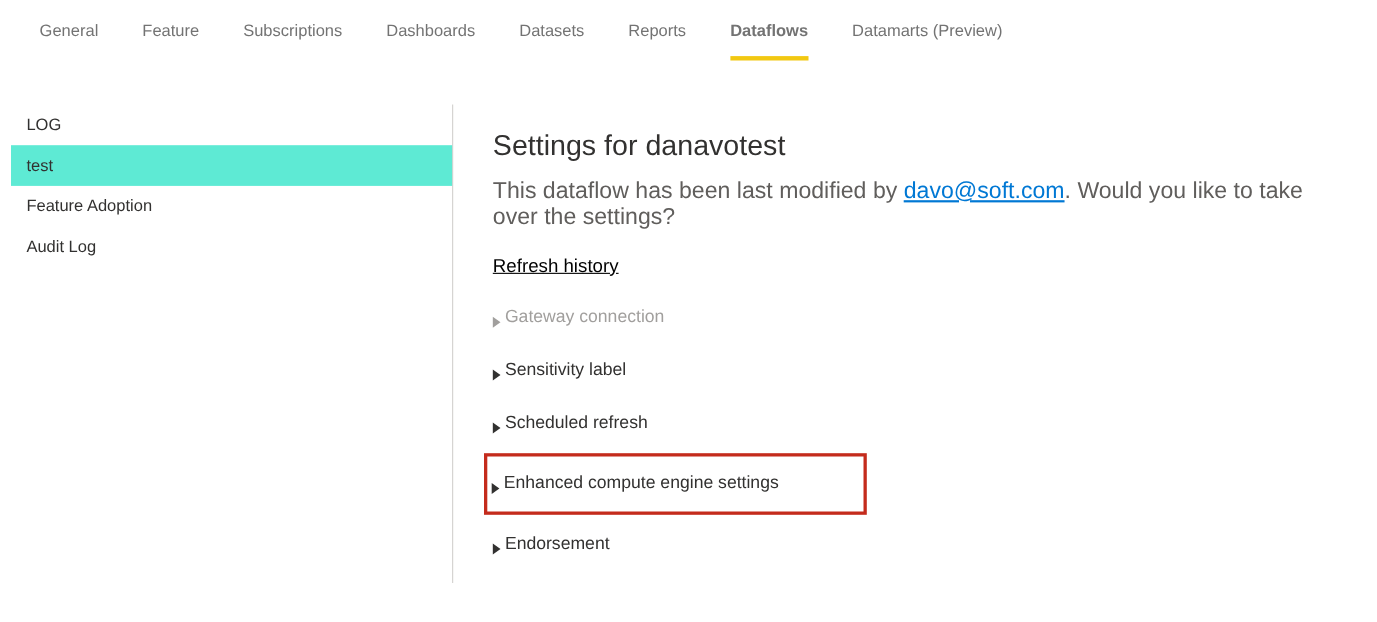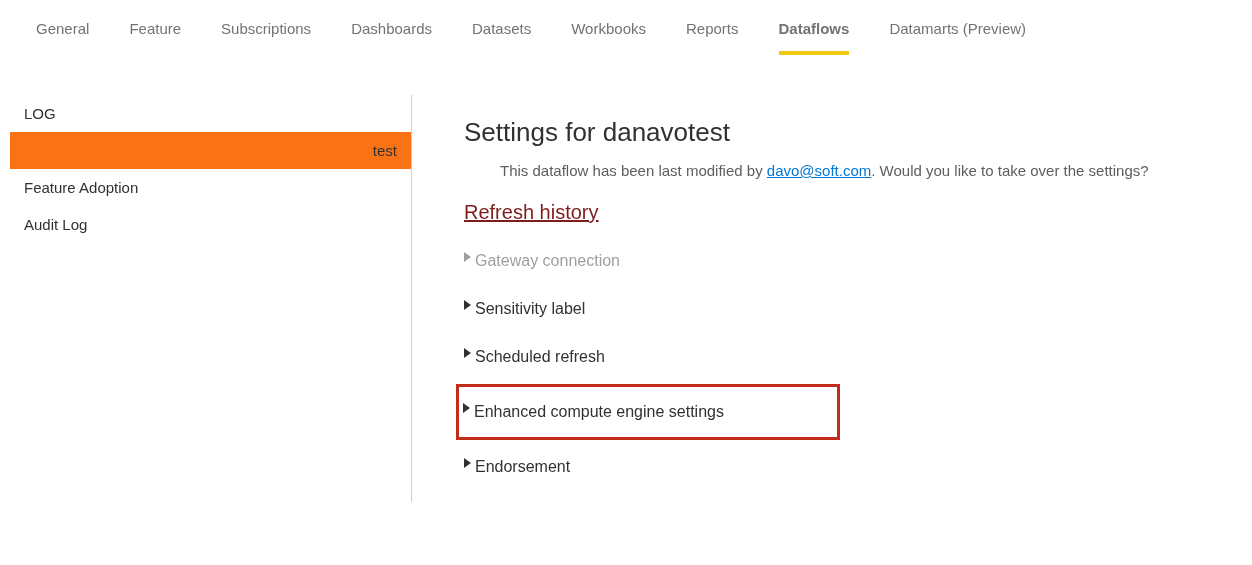--- a/index.html
+++ b/index.html
@@ -24,72 +24,69 @@
       border-bottom: 4px solid transparent;
       font-weight: 400;
     }
     .top-tab.active {
       font-weight: 600;
       border-bottom-color: #f2c811;
     }
     .content-area {
       display: flex;
       margin-top: 40px;
-      gap: 16px;
     }
     .sidebar {
       width: 412px;
       flex-shrink: 0;
       padding-left: 10px;
       border-right: 1px solid #d2d0ce;
     }
     .sidebar-inner {
       padding-right: 0;
     }
     .sidebar-item {
       padding: 10px 14px;
       font-size: 15px;
       color: #323130;
       cursor: pointer;
     }
     .sidebar-item.selected {
-      background: #f97316;
-      text-align: right;
+      background: #5eead4;
     }
     .main {
       flex: 1;
       padding: 22px 28px 0 36px;
     }
     .page-title {
       font-size: 26px;
       font-weight: 400;
       color: #323130;
       margin-bottom: 14px;
     }
     .subtitle-line {
-      font-size: 15px;
+      font-size: 21px;
       color: #605e5c;
       margin-bottom: 22px;
-      margin-left: 36px;
     }
     .subtitle-line a {
       color: #0078d4;
       text-decoration: underline;
     }
     .refresh-link {
       display: inline-block;
-      color: #7f1d1d;
+      color: #000000;
       text-decoration: underline;
-      font-size: 20px;
+      font-size: 17px;
       margin-bottom: 24px;
       cursor: pointer;
     }
     .acc-row {
       display: flex;
-      align-items: flex-start;
+      align-items: flex-end;
       padding: 4px 0;
       margin-bottom: 22px;
       cursor: pointer;
     }
     .caret {
       display: inline-block;
       width: 0; height: 0;
       border-top: 5px solid transparent;
       border-bottom: 5px solid transparent;
       border-left: 7px solid #323130;
@@ -99,37 +96,36 @@
     .caret.disabled { border-left-color: #a19f9d; }
     .acc-label {
       font-size: 16px;
       color: #323130;
     }
     .acc-label.disabled { color: #a19f9d; }
     .highlight-box {
       border: 3px solid #c42b1c;
       padding: 12px 4px 12px 0px;
       margin: -8px 4px 14px -8px;
-      width: 384px;
+      width: 348px;
     }
     .highlight-box .acc-row {
       margin-bottom: 0;
       padding-left: 4px;
     }
   </style>
 </head>
 <body>
 
 <div class="top-tabs">
   <div class="top-tab">General</div>
   <div class="top-tab">Feature</div>
   <div class="top-tab">Subscriptions</div>
   <div class="top-tab">Dashboards</div>
   <div class="top-tab">Datasets</div>
-  <div class="top-tab">Workbooks</div>
   <div class="top-tab">Reports</div>
   <div class="top-tab active">Dataflows</div>
   <div class="top-tab">Datamarts (Preview)</div>
 </div>
 
 <div class="content-area">
   <div class="sidebar">
     <div class="sidebar-inner">
       <div class="sidebar-item">LOG</div>
       <div class="sidebar-item selected">test</div>

